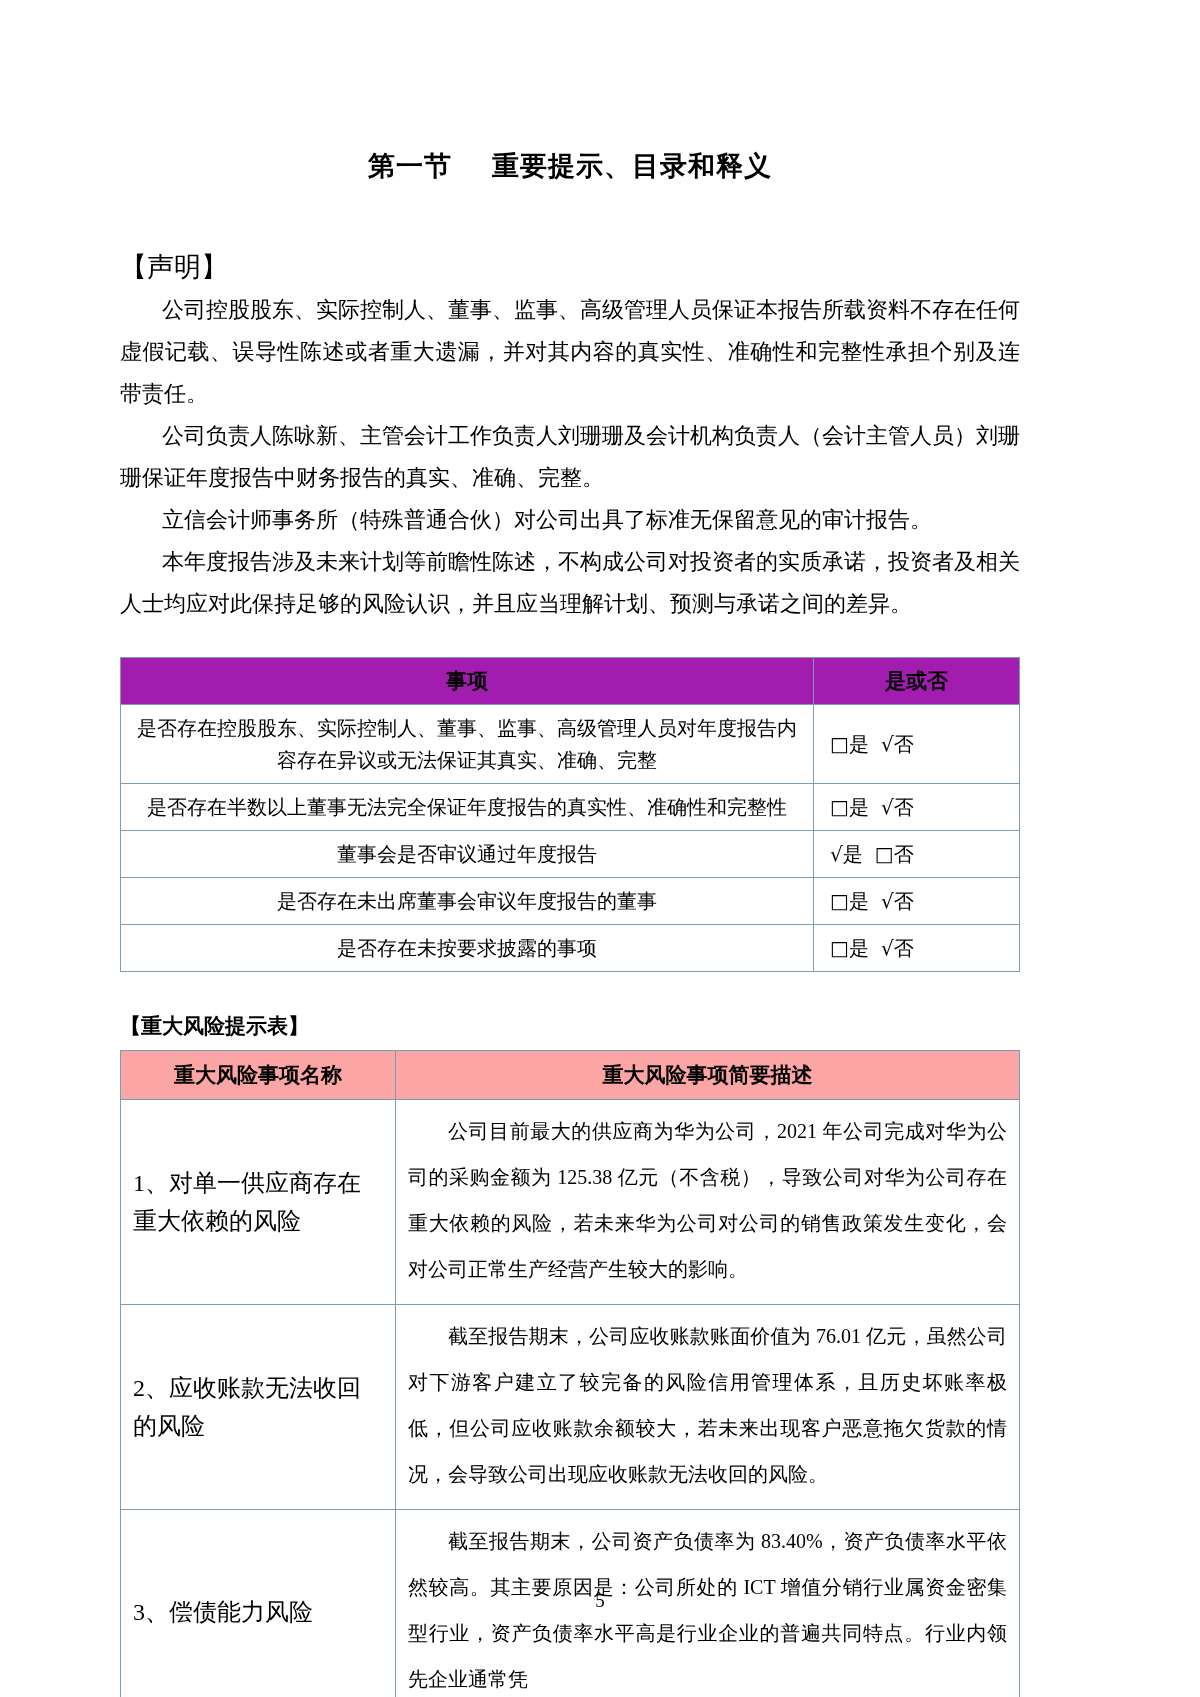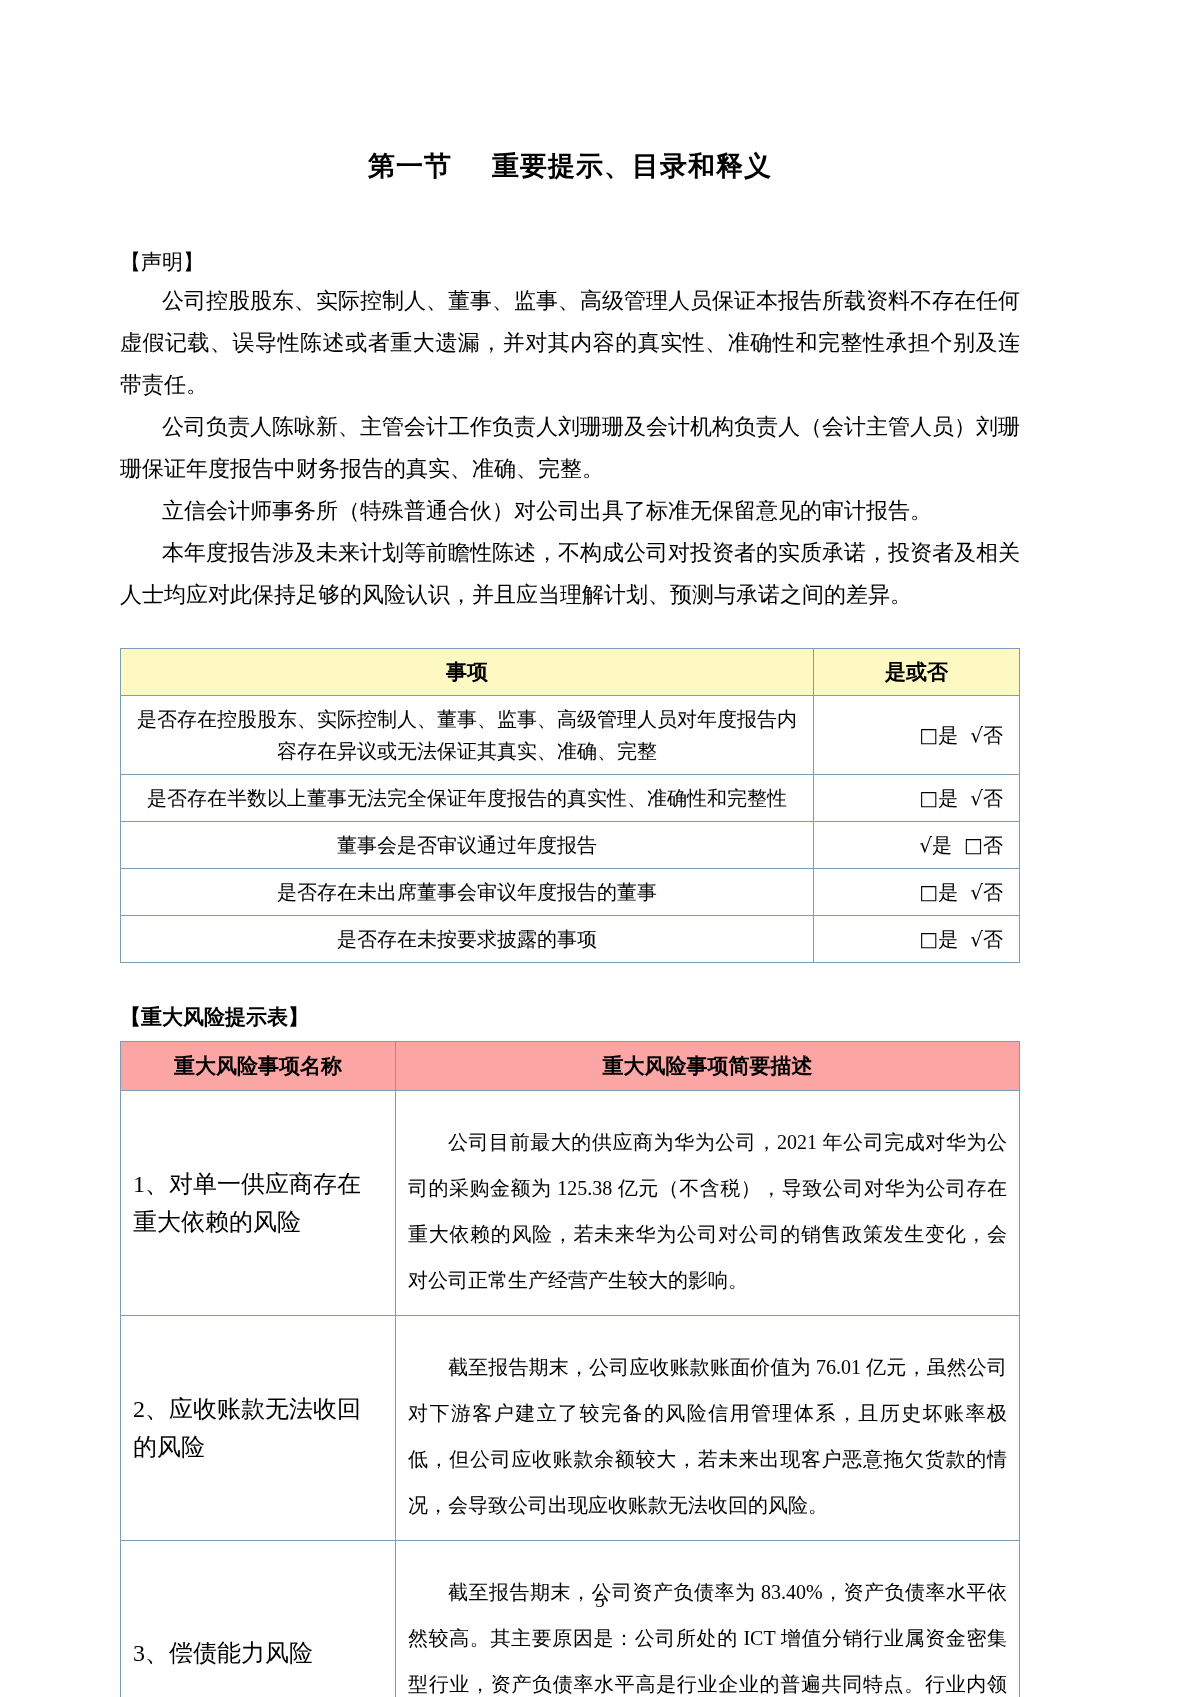--- a/index.html
+++ b/index.html
@@ -36,21 +36,21 @@
     padding-top: 148px;
     letter-spacing: 1px;
     font-family: "Liberation Sans", sans-serif;
   }
   h1.section-title .gap {
     display: inline-block;
     width: 40px;
   }
   .declaration-label {
     margin-top: 62px;
-    font-size: 21px;
+    font-size: 27px;
     line-height: 1.6;
   }
   p.para {
     font-size: 22px;
     line-height: 42px;
     margin: 0;
     text-indent: 42px;
     text-align: justify;
   }
   p.para + p.para {
@@ -66,30 +66,30 @@
     margin-top: 32px;
     border: 1px solid #7c9cb5;
   }
   .tbl1 th, .tbl1 td {
     border: 1px solid #7c9cb5;
     padding: 7px 10px;
     line-height: 32px;
     vertical-align: middle;
   }
   .tbl1 thead th {
-    background: #fef9c3;
+    background: #a21caf;
     text-align: center;
     font-weight: bold;
     font-size: 21px;
   }
   .tbl1 td.matter {
     text-align: center;
   }
   .tbl1 td.yesno {
-    text-align: right;
+    text-align: left;
     width: 185px;
     white-space: nowrap;
   }
   .tbl1 td.yesno .opt {
     display: inline-block;
     margin: 0 6px;
   }
   .risk-heading {
     margin-top: 40px;
     margin-bottom: 10px;
@@ -118,21 +118,21 @@
     line-height: 38px;
     text-align: left;
     vertical-align: middle;
   }
   .tbl2 td.rdesc {
     font-size: 20px;
     line-height: 46px;
     text-align: justify;
     text-indent: 40px;
     vertical-align: top;
-    padding-top: 28px;
+    padding-top: 8px;
     padding-bottom: 12px;
   }
   .page-number {
     position: absolute;
     left: 0;
     top: 1590px;
     width: 1200px;
     text-align: center;
     font-size: 19px;
   }

